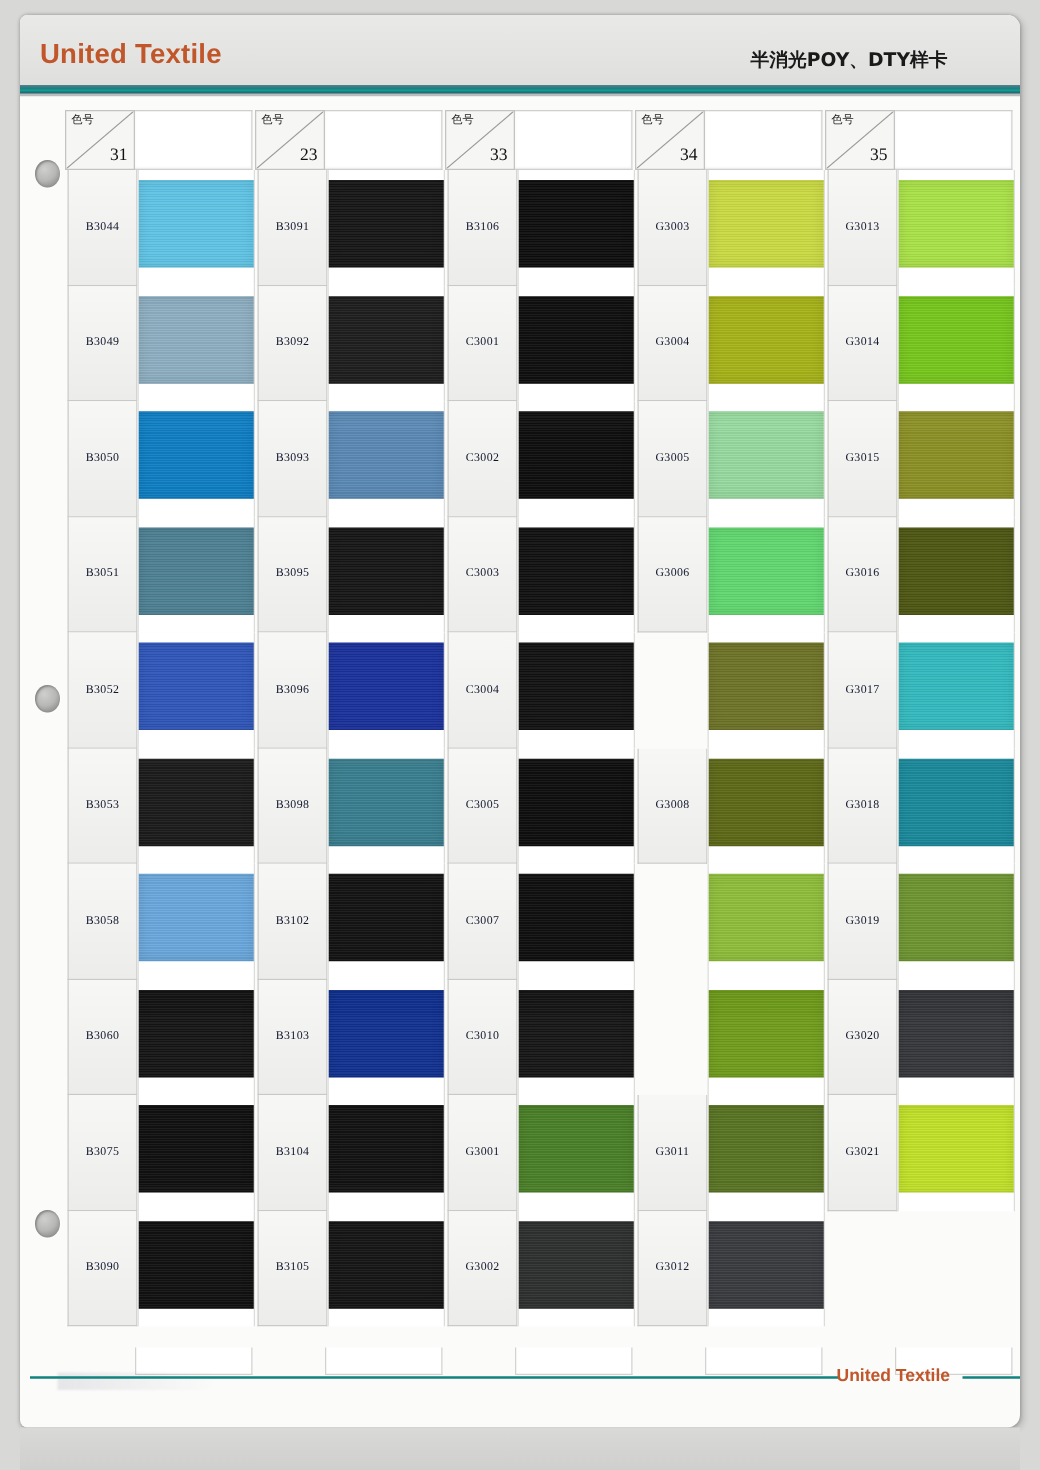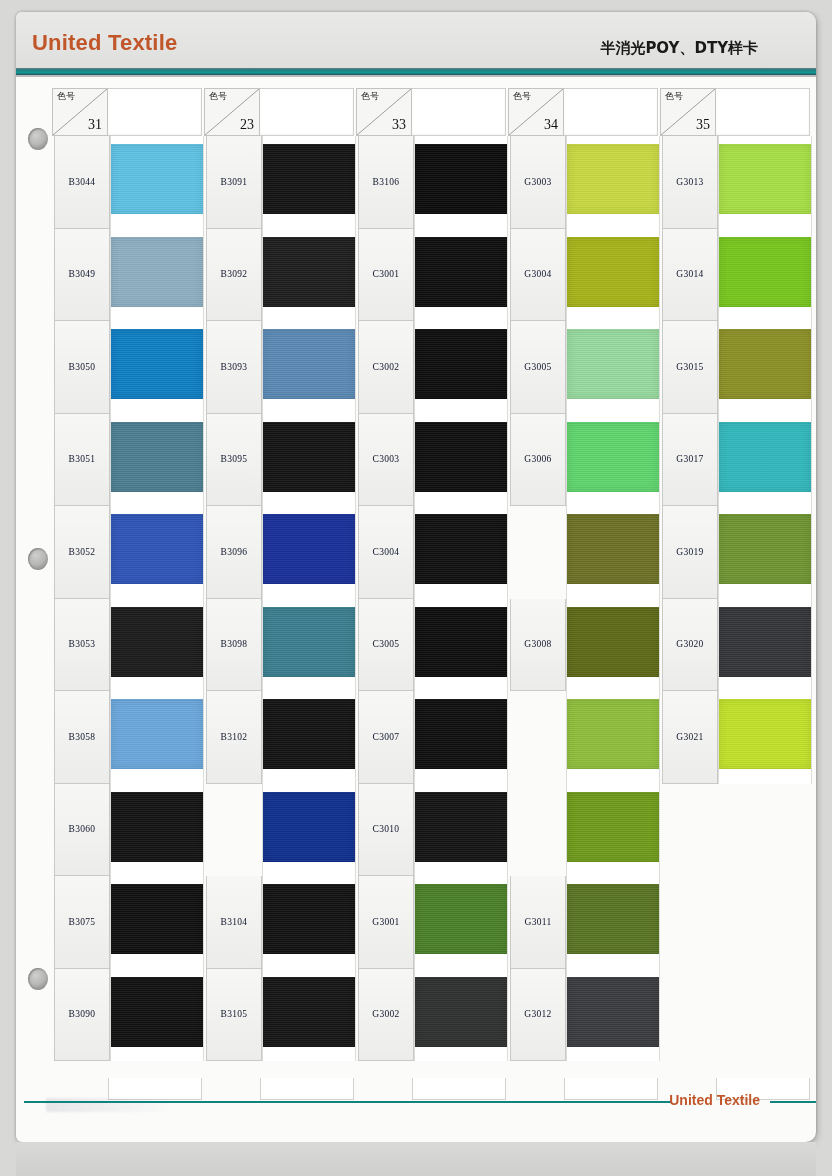--- a/index.html
+++ b/index.html
@@ -396,20 +396,21 @@
               <div class="swatch" style="background: rgb(59, 127, 144);"></div>
             </div>
           </div>
           <div class="row">
             <div class="code-cell">B3102</div>
             <div class="swatch-wrap">
               <div class="swatch" style="background: rgb(20, 20, 20);"></div>
             </div>
           </div>
           <div class="row">
+            <div class="code-cell">B3103</div>
             <div class="swatch-wrap">
               <div class="swatch" style="background: rgb(16, 48, 143);"></div>
             </div>
           </div>
           <div class="row">
             <div class="code-cell">B3104</div>
             <div class="swatch-wrap">
               <div class="swatch" style="background: rgb(19, 19, 19);"></div>
             </div>
           </div>
@@ -593,23 +594,35 @@
               <div class="swatch" style="background: rgb(120, 200, 30);"></div>
             </div>
           </div>
           <div class="row">
             <div class="code-cell">G3015</div>
             <div class="swatch-wrap">
               <div class="swatch" style="background: rgb(141, 145, 39);"></div>
             </div>
           </div>
           <div class="row">
+            <div class="code-cell">G3016</div>
+            <div class="swatch-wrap">
+              <div class="swatch" style="background: rgb(77, 86, 18);"></div>
+            </div>
+          </div>
+          <div class="row">
             <div class="code-cell">G3017</div>
             <div class="swatch-wrap">
               <div class="swatch" style="background: rgb(50, 185, 189);"></div>
+            </div>
+          </div>
+          <div class="row">
+            <div class="code-cell">G3018</div>
+            <div class="swatch-wrap">
+              <div class="swatch" style="background: rgb(27, 139, 157);"></div>
             </div>
           </div>
           <div class="row">
             <div class="code-cell">G3019</div>
             <div class="swatch-wrap">
               <div class="swatch" style="background: rgb(111, 150, 50);"></div>
             </div>
           </div>
           <div class="row">
             <div class="code-cell">G3020</div>

